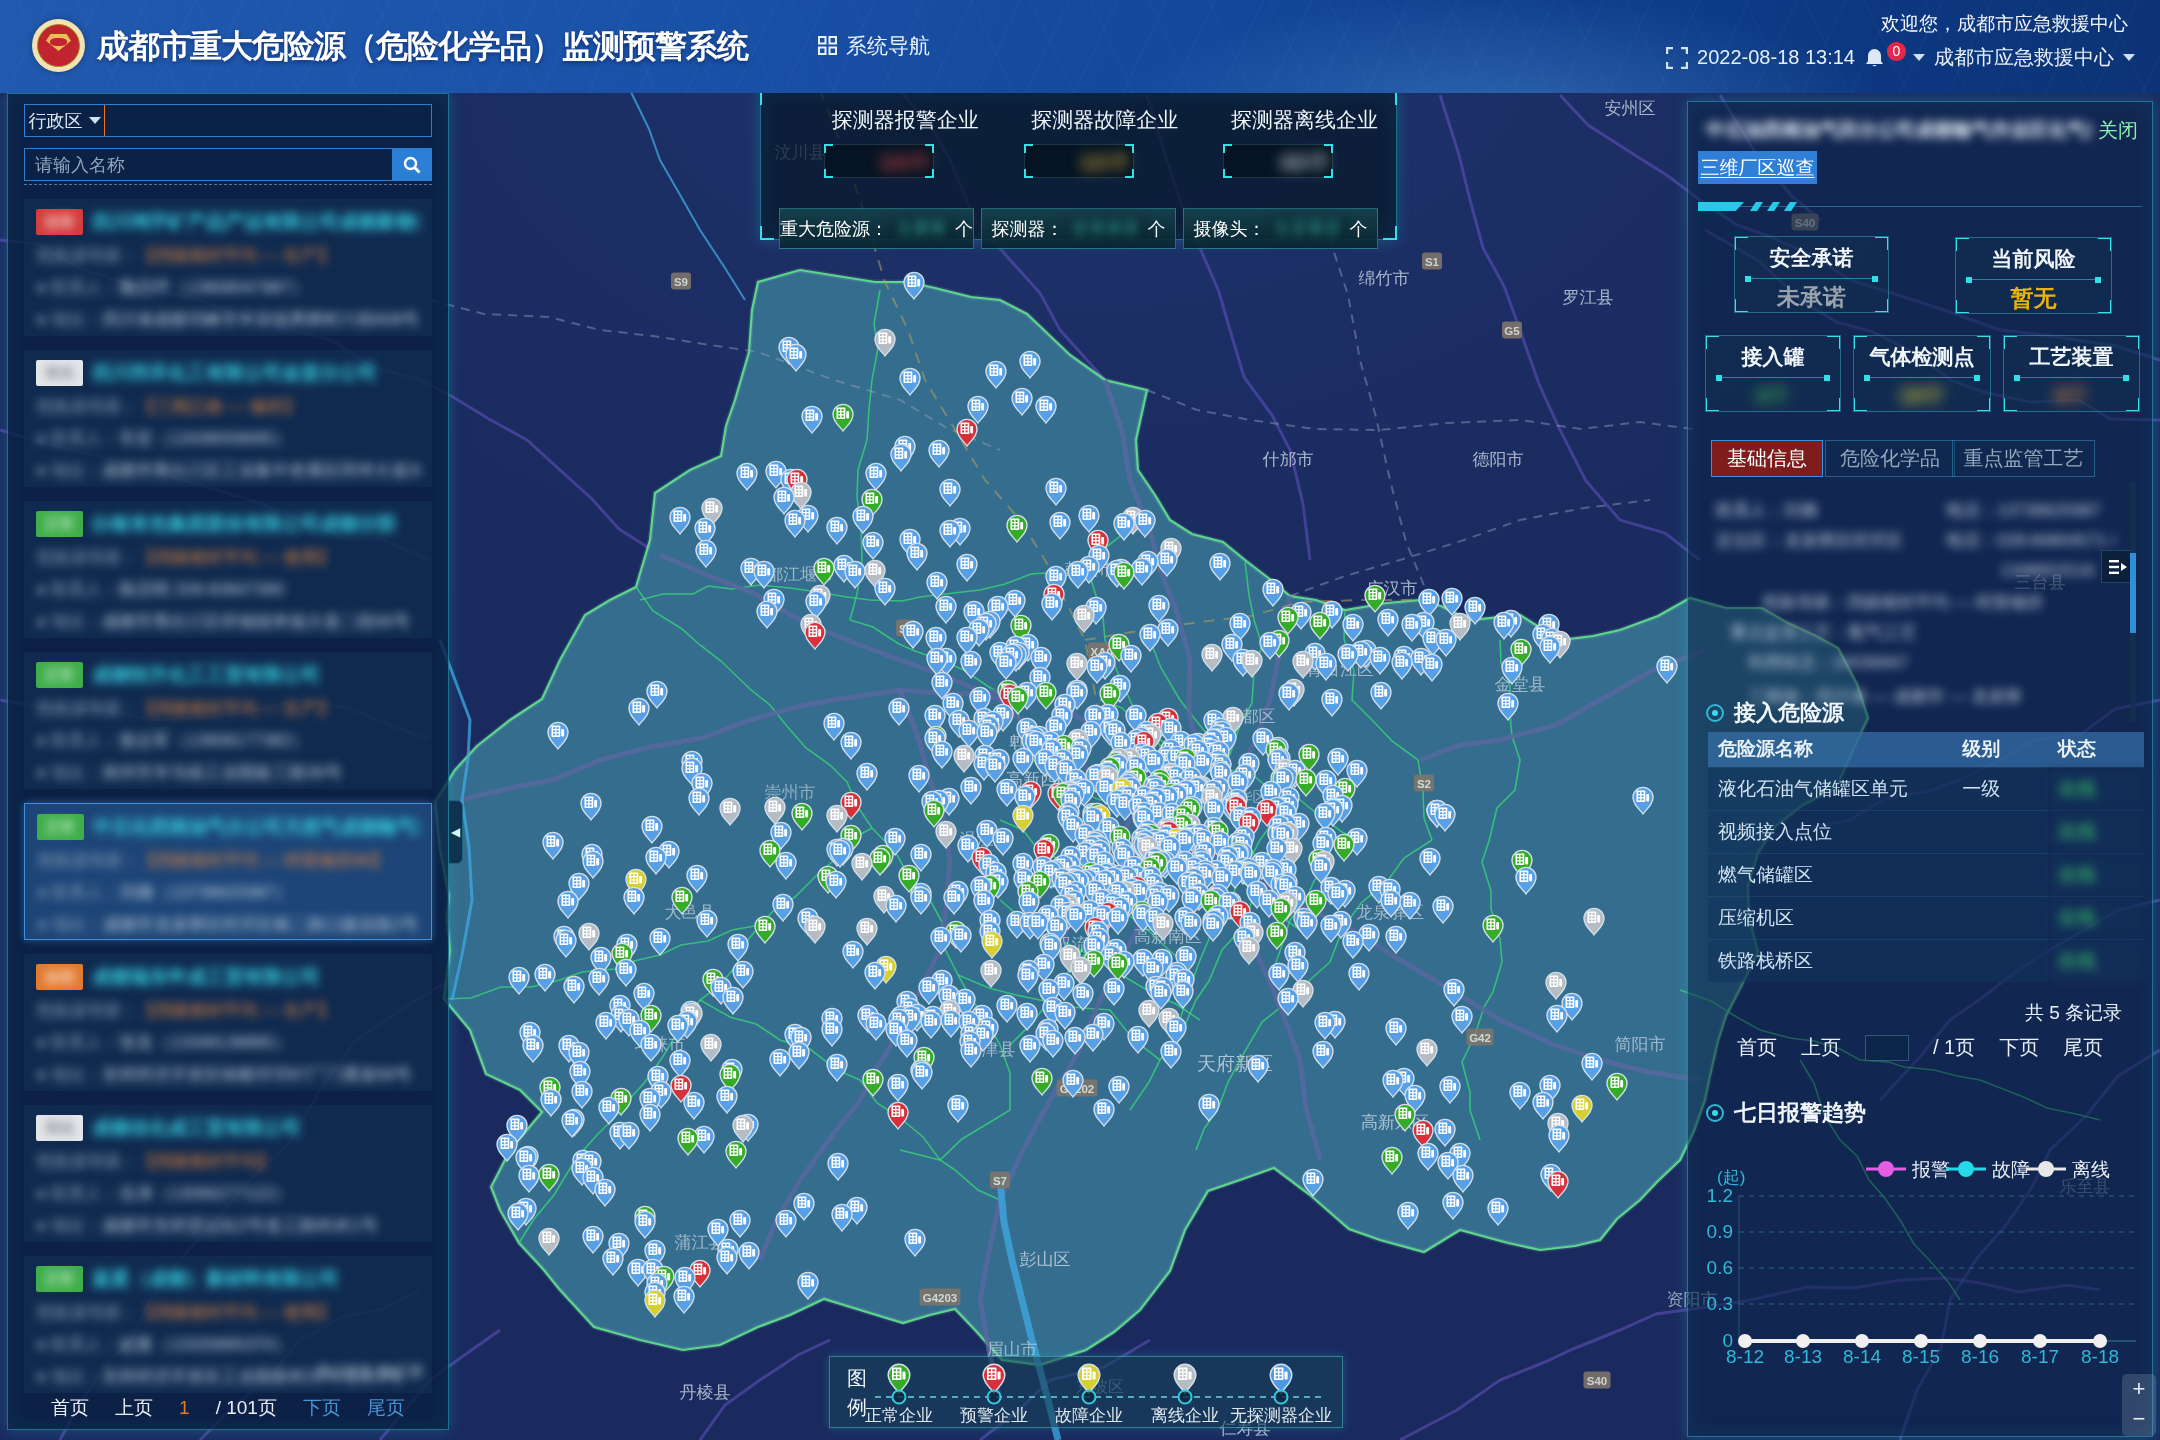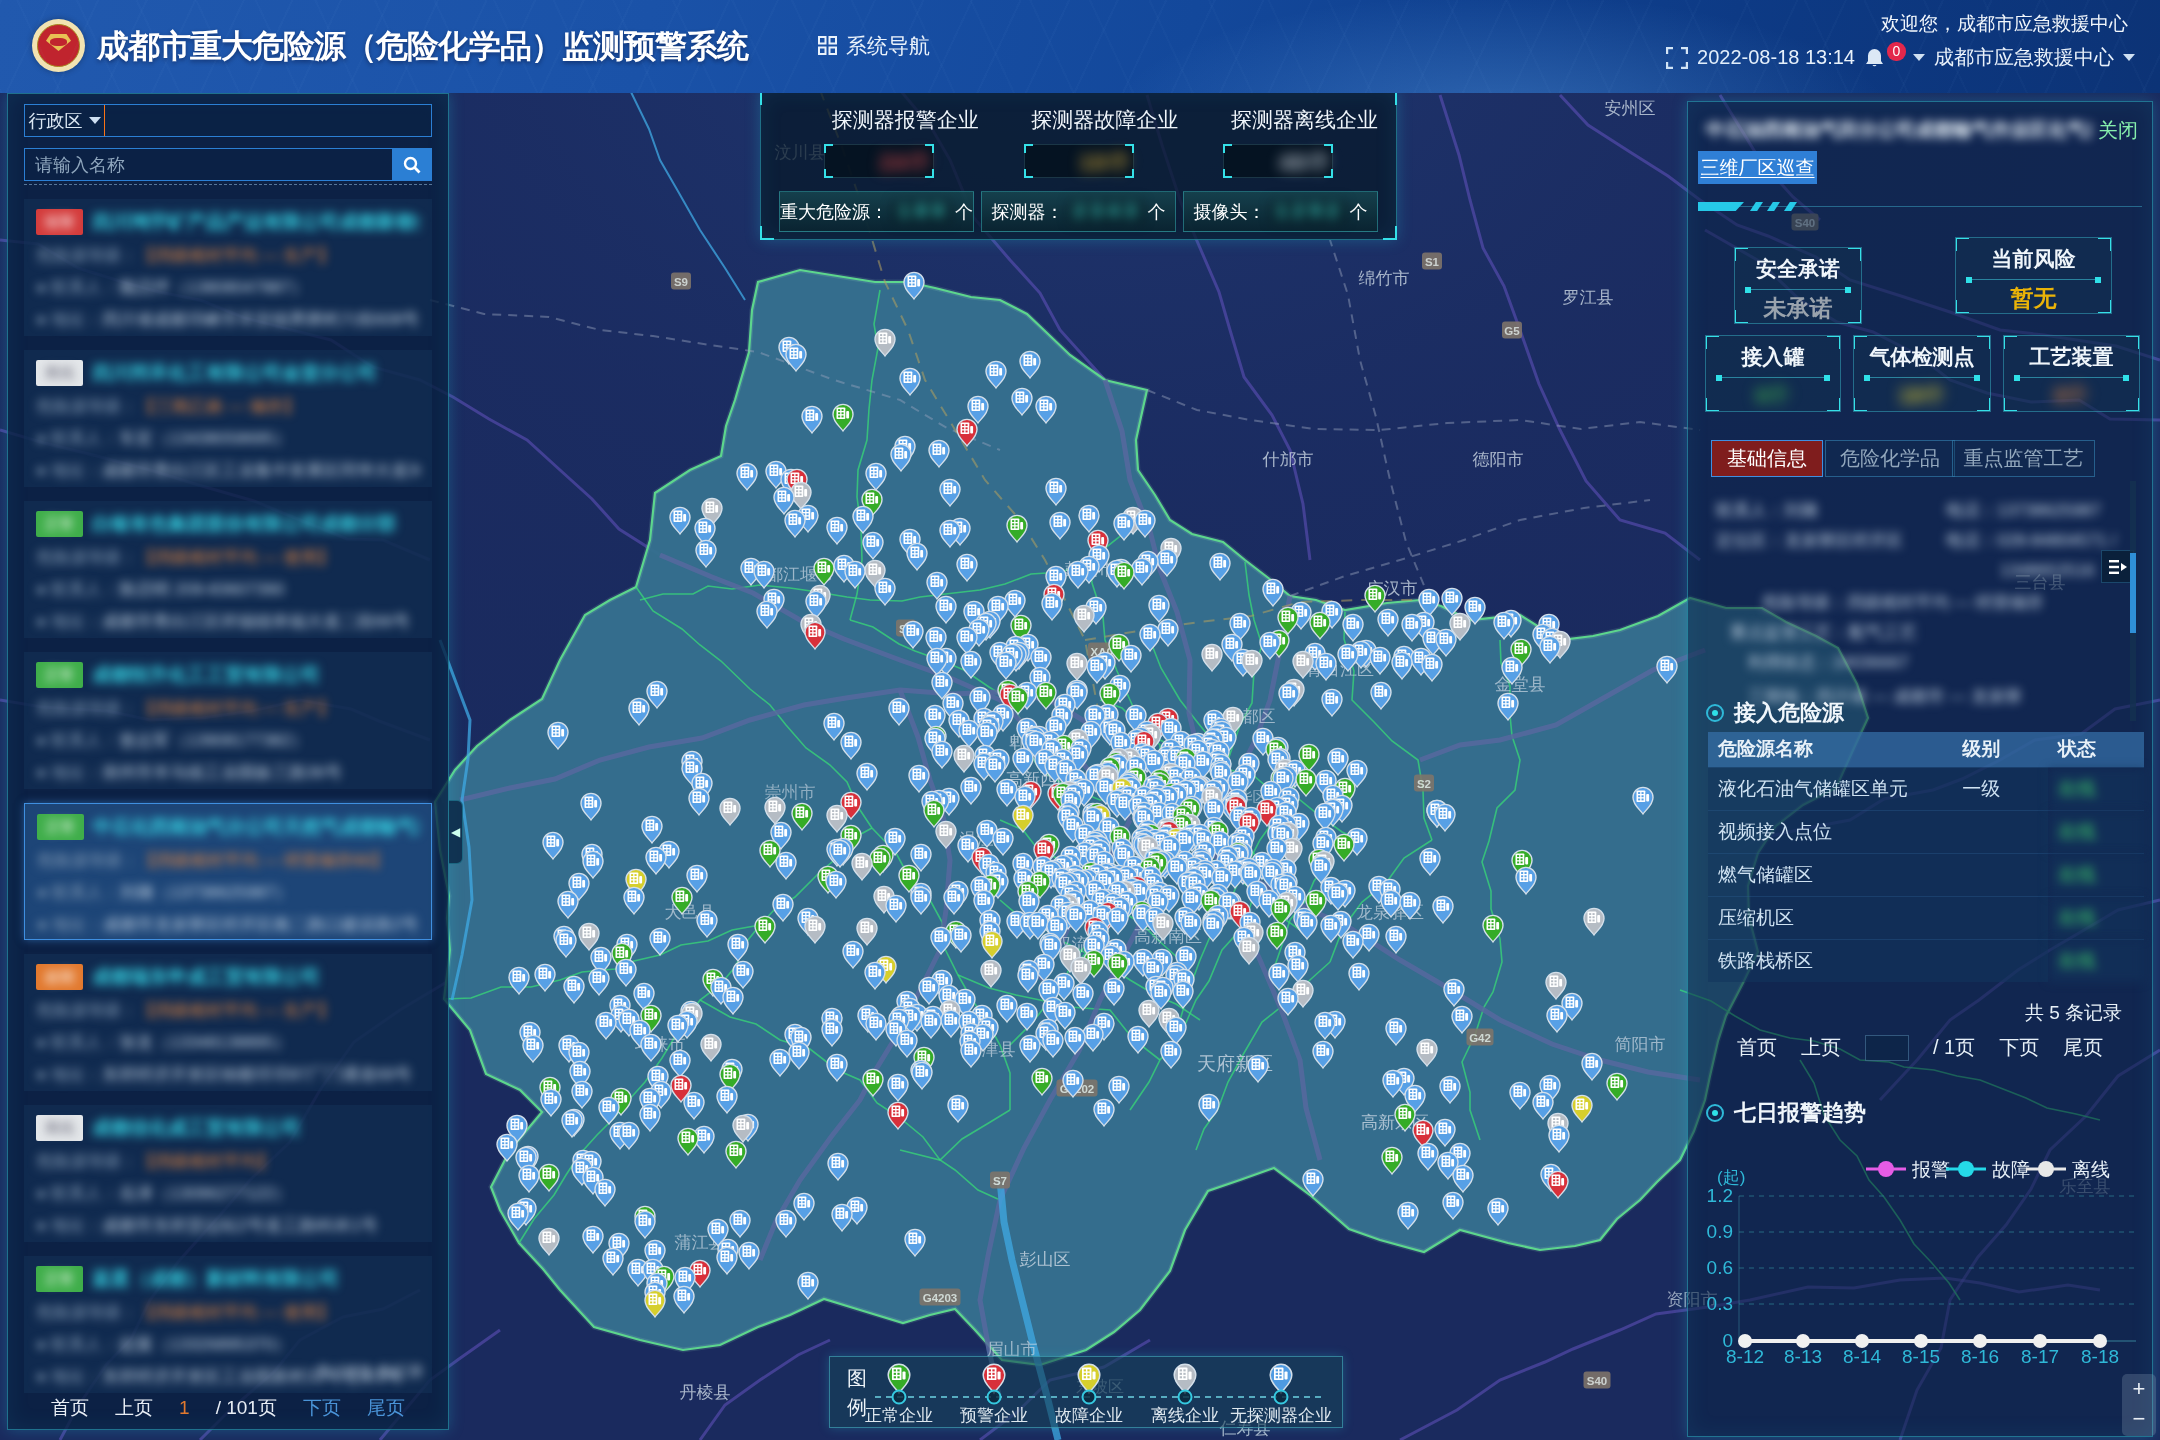--- a/index.html
+++ b/index.html
@@ -53,21 +53,21 @@
 .cb.tl{left:-1px;top:-1px;border-right:none;border-bottom:none}
 .cb.tr{right:-1px;top:-1px;border-left:none;border-bottom:none}
 .cb.bl{left:-1px;bottom:-1px;border-right:none;border-top:none}
 .cb.br{right:-1px;bottom:-1px;border-left:none;border-top:none}
 #stats .cols{display:flex;text-align:right}
 #stats .col{flex:1}
 #stats .col .h{font-size:21px;color:#f0f6fb}
 #stats .num{position:relative;margin:10px auto 0;width:110px;height:34px;background:rgba(5,18,30,.85);border-radius:3px;border:1px solid rgba(70,120,140,.35)}
 #stats .num .cb{width:9px;height:9px;border-width:2px}
 #stats .num span{line-height:36px;font-size:22px;font-weight:bold;letter-spacing:2px}
-#stats .brow{display:flex;gap:7px;margin-top:13px}
+#stats .brow{display:flex;gap:7px;margin-top:30px}
 #stats .bitem{flex:1;height:41px;display:flex;align-items:center;justify-content:center;font-size:18px;color:#fff;white-space:nowrap;
 background:linear-gradient(180deg,rgba(22,70,80,.85),rgba(10,36,48,.9));border:1px solid rgba(60,190,200,.45)}
 #stats .bitem .v{color:#46f2e2;font-weight:bold;letter-spacing:1px;margin:0 5px;font-size:18px;filter:blur(6px);background:rgba(4,16,24,.55);padding:1px 6px;border-radius:2px}
 
 #lg{position:absolute;left:829px;top:1356px;width:514px;height:72px;z-index:20;background:rgba(22,66,88,.60);border:1px solid rgba(80,200,215,.5);box-shadow:0 0 10px rgba(40,180,200,.3)}
 #lg .t{position:absolute;left:17px;top:7px;width:22px;font-size:20px;color:#eef4f9;line-height:29px}
 
 #rp{position:absolute;left:1687px;top:101px;width:466px;height:1336px;z-index:20;background:rgba(10,36,70,.56)!important}
 #rp .abs{position:absolute}
 #rp .ttl{position:absolute;left:18px;top:15px;font-size:19px;font-weight:bold;color:#e8f1f8;width:385px;white-space:nowrap;overflow:hidden}
@@ -1431,21 +1431,21 @@
       <div class="ttl blur">中石油西南油气田分公司成都输气作业区化气储配库</div>
       <div class="close">关闭</div>
       <div class="btn3d">三维厂区巡查</div>
       <div class="divider">
         <div class="ln"></div>
         <div class="a"></div>
         <div class="s" style="left:52px"></div>
         <div class="s" style="left:69px"></div>
         <div class="s" style="left:86px"></div>
       </div>
-      <div class="vbox" style="left:46px;top:145px;width:128px">
+      <div class="vbox" style="left:46px;top:134px;width:155px">
         <i class="cb tl"></i>
         <i class="cb tr"></i>
         <i class="cb bl"></i>
         <i class="cb br"></i>
         <div class="h">安全承诺</div>
         <div class="dl">
           <i style="left:-2px"></i>
           <i style="right:-2px"></i>
         </div>
         <div class="val">未承诺</div>

